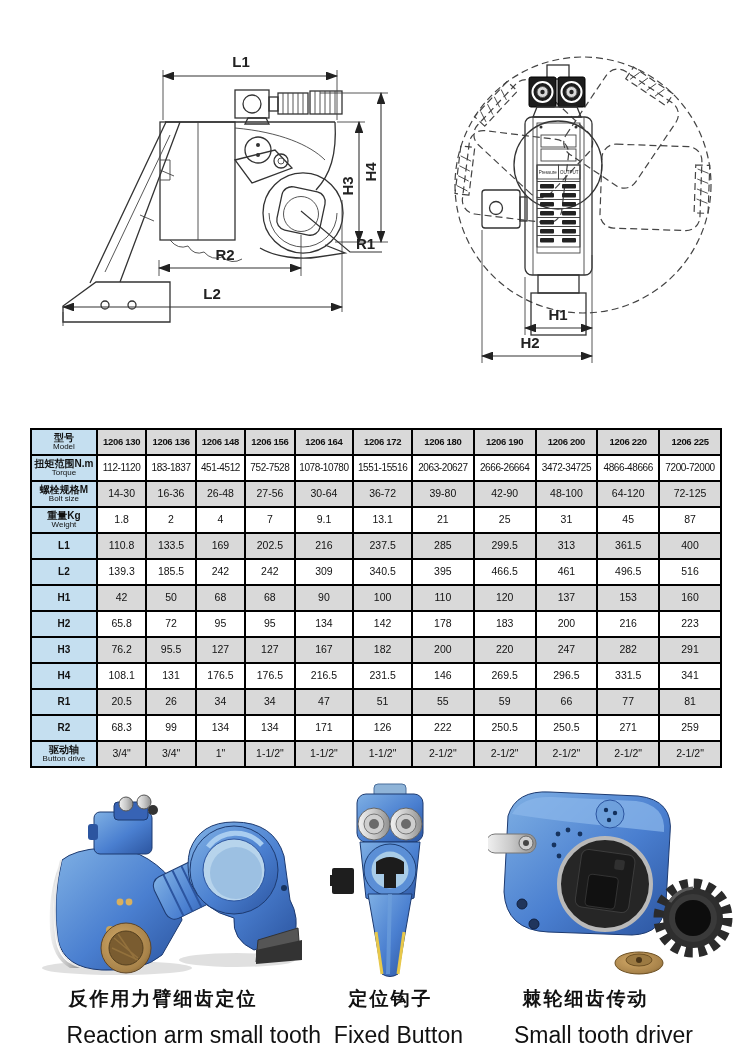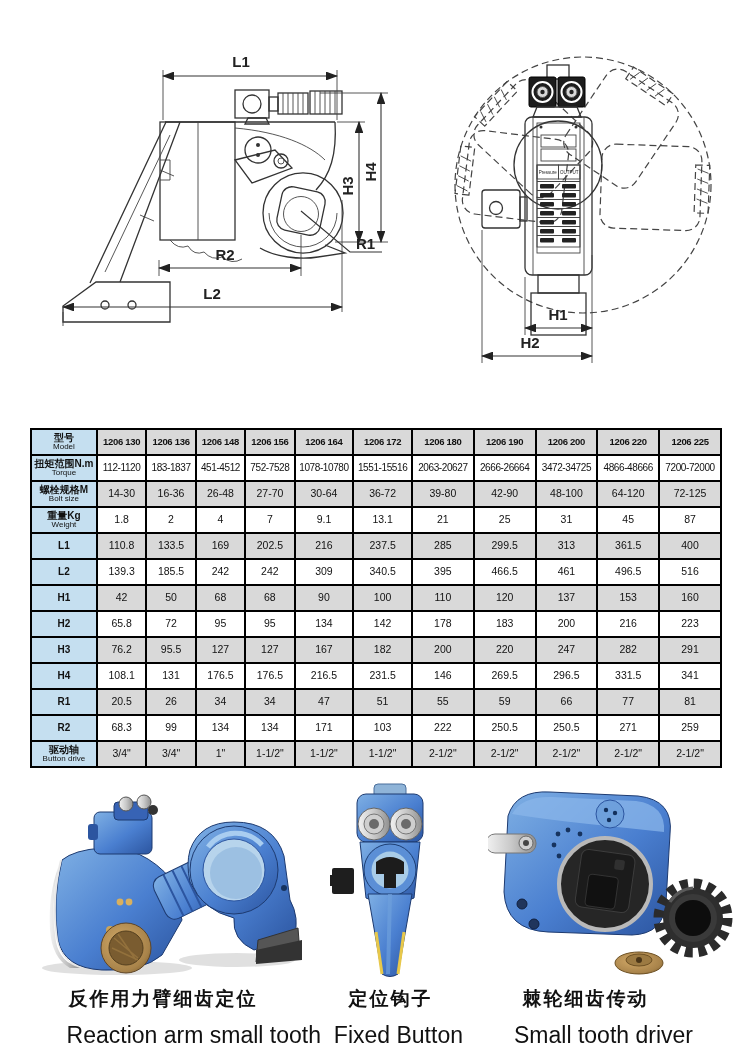--- a/index.html
+++ b/index.html
@@ -294,21 +294,21 @@
           <td>7200-72000</td>
         </tr>
         <tr class="shaded">
           <th>
             <span class="zh">螺栓规格M</span>
             <span class="en">Bolt size</span>
           </th>
           <td>14-30</td>
           <td>16-36</td>
           <td>26-48</td>
-          <td>27-70</td>
+          <td>27-56</td>
           <td>30-64</td>
           <td>36-72</td>
           <td>39-80</td>
           <td>42-90</td>
           <td>48-100</td>
           <td>64-120</td>
           <td>72-125</td>
         </tr>
         <tr>
           <th>
@@ -441,21 +441,21 @@
         </tr>
         <tr>
           <th>
             <span class="zh">R2</span>
           </th>
           <td>68.3</td>
           <td>99</td>
           <td>134</td>
           <td>134</td>
           <td>171</td>
-          <td>103</td>
+          <td>126</td>
           <td>222</td>
           <td>250.5</td>
           <td>250.5</td>
           <td>271</td>
           <td>259</td>
         </tr>
         <tr class="shaded">
           <th>
             <span class="zh">驱动轴</span>
             <span class="en">Button drive</span>

